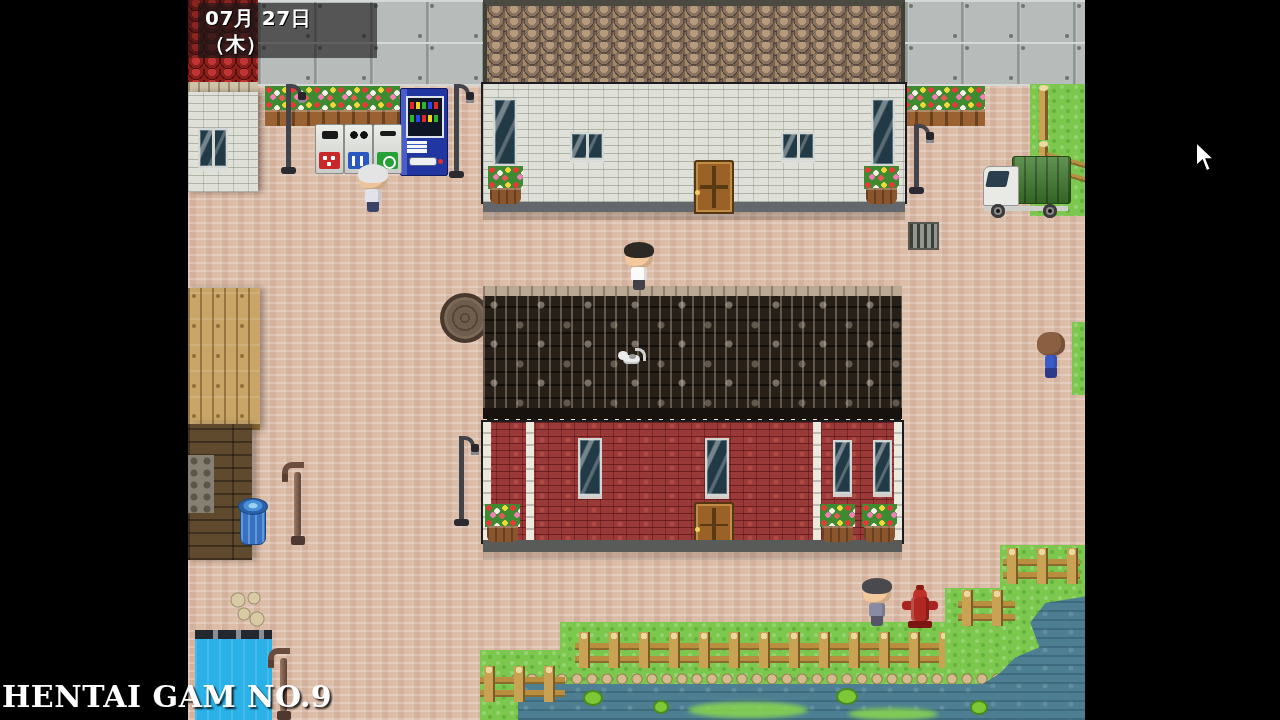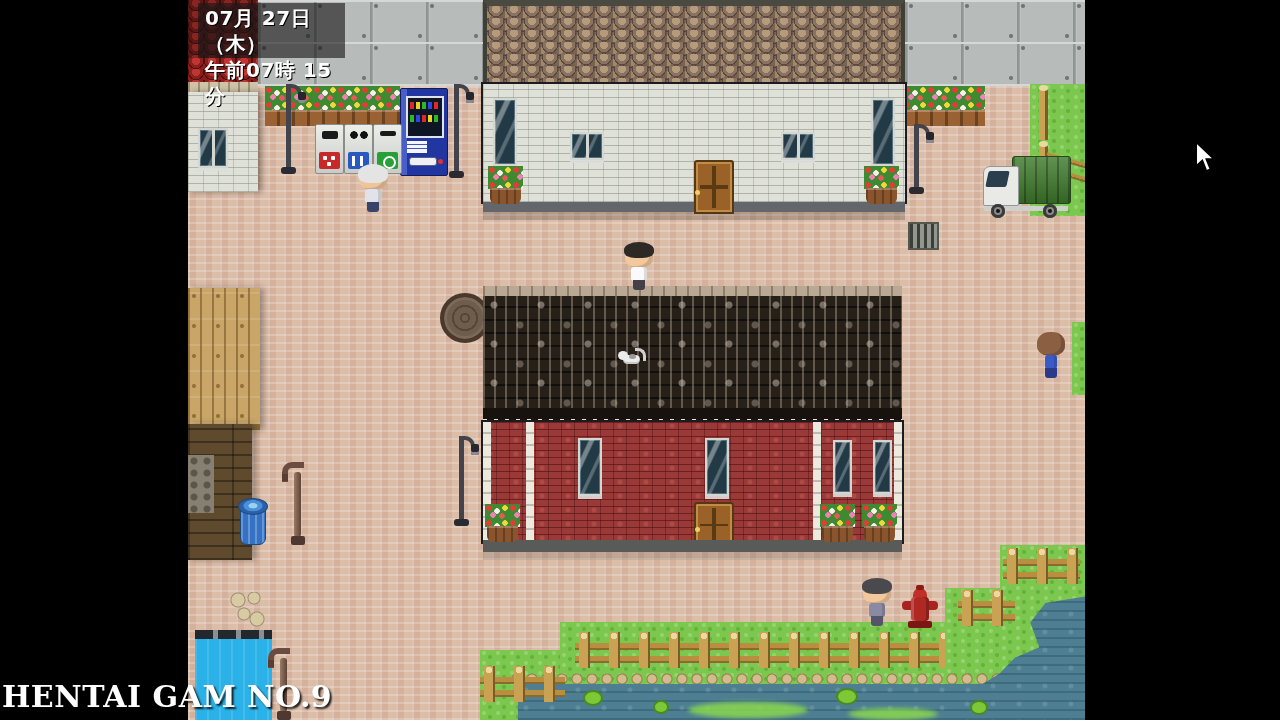--- a/index.html
+++ b/index.html
@@ -132,21 +132,21 @@
   .hydrant .cap{position:absolute;left:14px;top:-1px;width:8px;height:5px;background:#8a1a14;border-radius:2px;}
   .hydrant .bodyh{position:absolute;left:9px;top:11px;width:18px;height:24px;background:#b02822;border-radius:4px;box-shadow:inset -3px 0 0 rgba(0,0,0,.22),inset 3px 0 0 rgba(255,255,255,.18);}
   .hydrant .arms{position:absolute;left:0;top:15px;width:36px;height:9px;background:#a82420;border-radius:4px;}
   .hydrant .baseh{position:absolute;left:6px;bottom:0;width:24px;height:7px;background:#7c1612;border-radius:2px;}
   .truck .cargo{position:absolute;right:0;top:0;width:57px;height:46px;background:#3e7a2c;border:1px solid #234a18;border-radius:3px;background-image:repeating-linear-gradient(90deg,rgba(0,0,0,.28) 0 2px,rgba(0,0,0,0) 2px 11px),linear-gradient(rgba(255,255,255,.18),rgba(0,0,0,.18));}
   .truck .cab{position:absolute;left:0;top:10px;width:34px;height:38px;background:#e9e9e5;border:1px solid #97979a;border-radius:7px 2px 2px 2px;}
   .truck .windshield{position:absolute;left:3px;top:4px;width:21px;height:16px;background:#2a3e4e;transform:skewX(-12deg);border-radius:2px;}
   .truck .bumper{position:absolute;left:1px;bottom:7px;width:84px;height:5px;background:#cfcfcb;}
   .truck .wheel{position:absolute;bottom:0;width:14px;height:14px;background:#141414;border-radius:50%;box-shadow:inset 0 0 0 3px #3a3a3a,inset 0 0 0 5px #8a8a8a;}
   
-  .hud{position:absolute;left:198px;top:3px;width:147px;height:55px;background:rgba(22,22,22,.62);color:#fff;font-weight:bold;font-size:20px;line-height:26px;padding:2px 0 0 7px;box-sizing:border-box;text-shadow:1px 1px 0 #000;letter-spacing:.5px;}
+  .hud{position:absolute;left:198px;top:3px;width:179px;height:55px;background:rgba(22,22,22,.62);color:#fff;font-weight:bold;font-size:20px;line-height:26px;padding:2px 0 0 7px;box-sizing:border-box;text-shadow:1px 1px 0 #000;letter-spacing:.5px;}
   .watermark{position:absolute;left:2px;top:679px;color:#fff;font-family:"DejaVu Serif","Liberation Serif",serif;font-weight:bold;font-size:30px;letter-spacing:.5px;text-shadow:2px 2px 2px rgba(0,0,0,.85);}
   .cursor{position:absolute;left:1194px;top:141px;}
 </style>
 </head>
 <body>
 
 <div class="vp">
 
   <div class="a pavement" style="left:0;top:0;width:897px;height:720px"></div>
 
@@ -381,21 +381,20 @@
       <div class="dome"></div>
       <div class="cap"></div>
       <div class="bodyh"></div>
       <div class="baseh"></div>
     </div>
 
 </div>
 
 <div class="hud">
   <div>07月 27日 （木）</div>
-  <div>午前07時 15分</div>
 </div>
 
 <div class="watermark">HENTAI GAM NO.9</div>
 
 <div class="cursor">
   <svg width="22" height="32" viewBox="0 0 14 22">
     <path d="M1 1 L1 17 L5.2 13.2 L8 20.5 L10.6 19.3 L7.8 12.4 L13 12.4 Z" fill="#ffffff" stroke="#000000" stroke-width="1"></path>
   </svg>
 </div>
 

